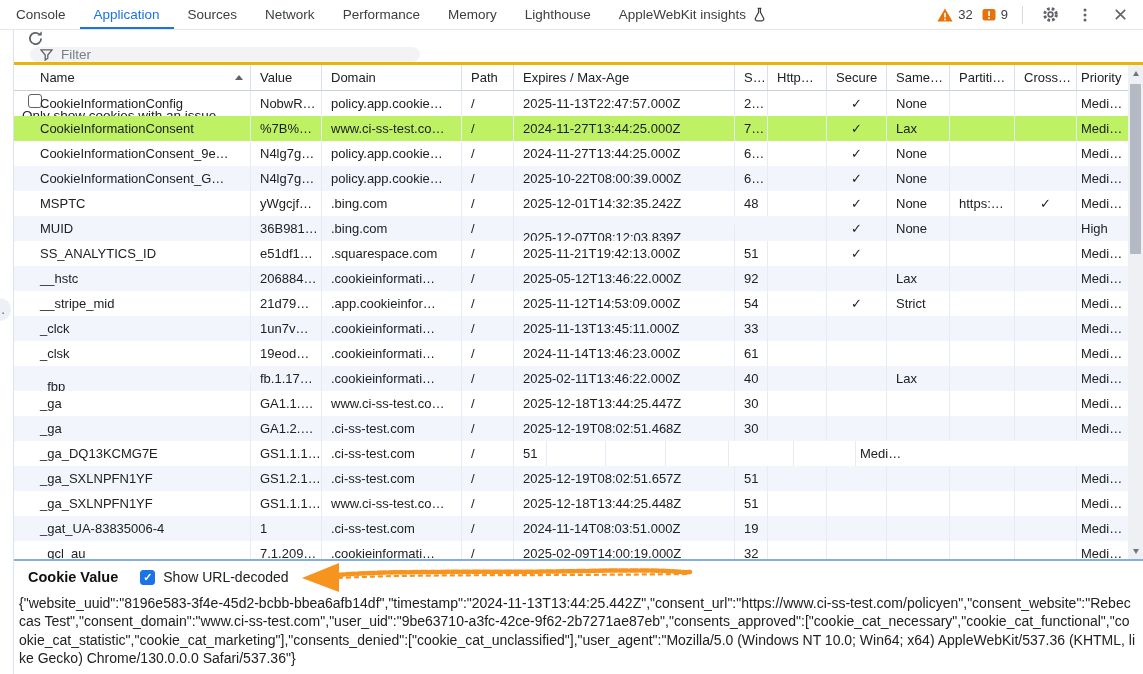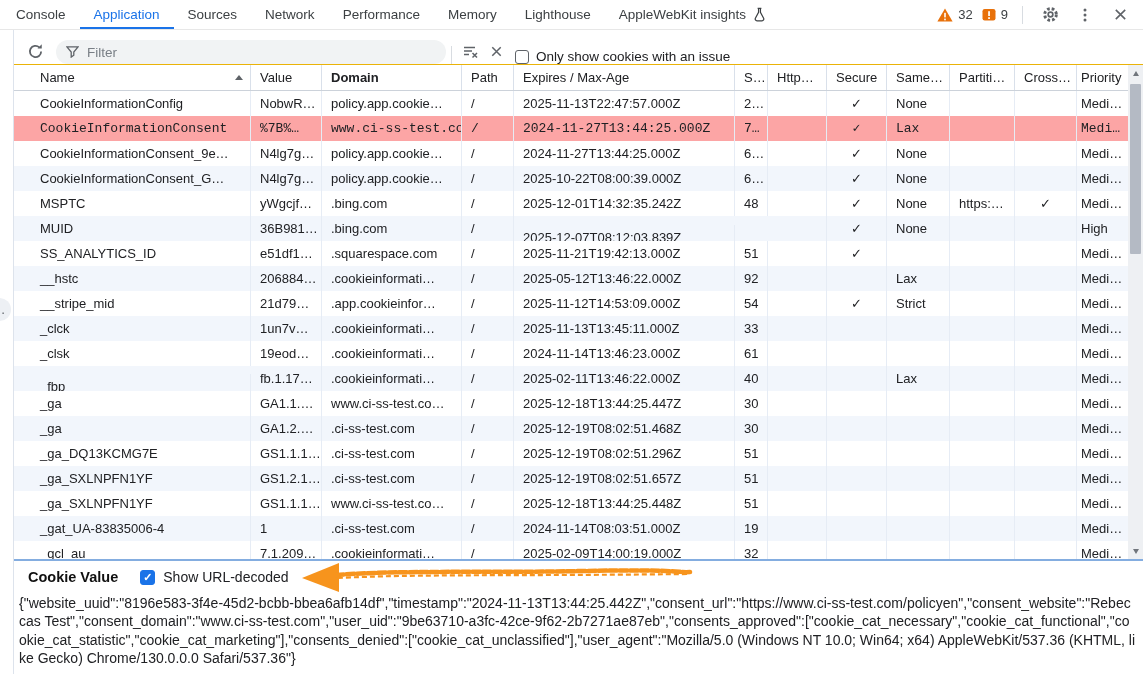--- a/index.html
+++ b/index.html
@@ -23,22 +23,22 @@
   
   .sliver{position:absolute;left:0;top:30px;width:14px;height:644px;box-sizing:border-box;
           border-right:1px solid #dde3ec;background:#fff;overflow:hidden;}
   .more-circle{position:absolute;left:-12px;top:268px;width:23px;height:23px;border-radius:50%;
                background:#edf0f4;color:#5f6368;font-size:13px;display:flex;align-items:center;
                justify-content:center;letter-spacing:1px;}
 
   
   .main{position:absolute;left:14px;top:30px;width:1129px;height:644px;}
 
-  .toolbar{height:35px;box-sizing:border-box;border-bottom:1px solid #eab308;display:flex;
-           align-items:flex-end;padding-left:8px;}
+  .toolbar{height:35px;box-sizing:border-box;border-bottom:3px solid #eab308;display:flex;
+           align-items:flex-start;padding-left:8px;flex-direction:column;}
   .filterbox{width:390px;height:24px;border-radius:12px;background:#f1f3f4;display:flex;
              align-items:center;gap:8px;padding:0 10px;box-sizing:border-box;margin-left:8px;}
   .filter-ph{font-size:13.5px;color:#797f86;}
   .cb{width:14px;height:14px;border:1.5px solid #5f6368;border-radius:3px;box-sizing:border-box;
       margin:0 7px 0 6px;flex:none;}
   .cb.checked{background:#1a73e8;border-color:#1a73e8;display:flex;align-items:center;justify-content:center;}
   .tick{color:#fff;font-size:11px;font-weight:bold;line-height:1;}
   .toolbar-label{font-size:13.5px;color:#202124;}
 
   
@@ -48,21 +48,21 @@
   .hcell{display:flex;align-items:center;box-sizing:border-box;border-right:1px solid #d9e0ea;
          padding-left:9px;font-size:13px;color:#202124;white-space:nowrap;overflow:hidden;}
   .hcell.c0{padding-left:26px;}
   .hcell.c11{padding-left:4px;border-right:none;}
   .sort-asc{margin-left:auto;margin-right:7px;width:0;height:0;flex:none;
             border-left:4.5px solid transparent;border-right:4.5px solid transparent;
             border-bottom:5.5px solid #5f6368;}
   .gridbody{height:468px;overflow:hidden;}
   .row{display:flex;height:25px;}
   .row:nth-child(even){background:#f2f6fc;}
-  .row.selected{background:#fca5a5;font-family:Liberation Mono, monospace;}
+  .row.selected{background:#bef264;}
   .cell{box-sizing:border-box;border-right:1px solid #e6ecf5;padding-left:9px;font-size:13px;
         line-height:25px;white-space:nowrap;overflow:hidden;color:#202124;}
   .cell.c0{padding-left:26px;}
   .cell.c11{padding-left:4px;border-right:none;}
   .cell.center{text-align:center;padding-left:0;}
 
   .vscroll{position:absolute;top:0;right:0;width:15px;height:494px;background:#eef0f3;}
   .sc-arrow{position:absolute;left:0;width:15px;height:14px;display:flex;align-items:center;justify-content:center;}
   .sc-arrow.up{top:1px;}
   .sc-arrow.down{bottom:1px;}
@@ -194,21 +194,21 @@
 
     <div class="grid">
       <div class="gridhead" id="gridHead">
           <div class="hcell c0" style="width: 237px;">
             <span>Name</span>
             <i class="sort-asc"></i>
           </div>
           <div class="hcell c1" style="width: 71px;">
             <span>Value</span>
           </div>
-          <div class="hcell c2" style="width: 140px; font-weight: bold;">
+          <div class="hcell c2" style="width: 140px;">
             <span>Domain</span>
           </div>
           <div class="hcell c3" style="width: 52px;">
             <span>Path</span>
           </div>
           <div class="hcell c4" style="width: 221px;">
             <span>Expires / Max-Age</span>
           </div>
           <div class="hcell c5" style="width: 33px;">
             <span>S…</span>
@@ -427,21 +427,20 @@
             <div class="cell c8" style="width: 63px;"></div>
             <div class="cell c9" style="width: 65px;"></div>
             <div class="cell c10 center" style="width: 62px;"></div>
             <div class="cell c11" style="width: 51px;">Medi…</div>
           </div>
           <div class="row">
             <div class="cell c0" style="width: 237px;">_ga_DQ13KCMG7E</div>
             <div class="cell c1" style="width: 71px;">GS1.1.1…</div>
             <div class="cell c2" style="width: 140px;">.ci-ss-test.com</div>
             <div class="cell c3" style="width: 52px;">/</div>
-            <div class="cell c4" style="width: 221px;">2025-12-19T08:02:51.296Z</div>
             <div class="cell c5" style="width: 33px;">51</div>
             <div class="cell c6 center" style="width: 59px;"></div>
             <div class="cell c7 center" style="width: 60px;"></div>
             <div class="cell c8" style="width: 63px;"></div>
             <div class="cell c9" style="width: 65px;"></div>
             <div class="cell c10 center" style="width: 62px;"></div>
             <div class="cell c11" style="width: 51px;">Medi…</div>
           </div>
           <div class="row">
             <div class="cell c0" style="width: 237px;">_ga_SXLNPFN1YF</div>

